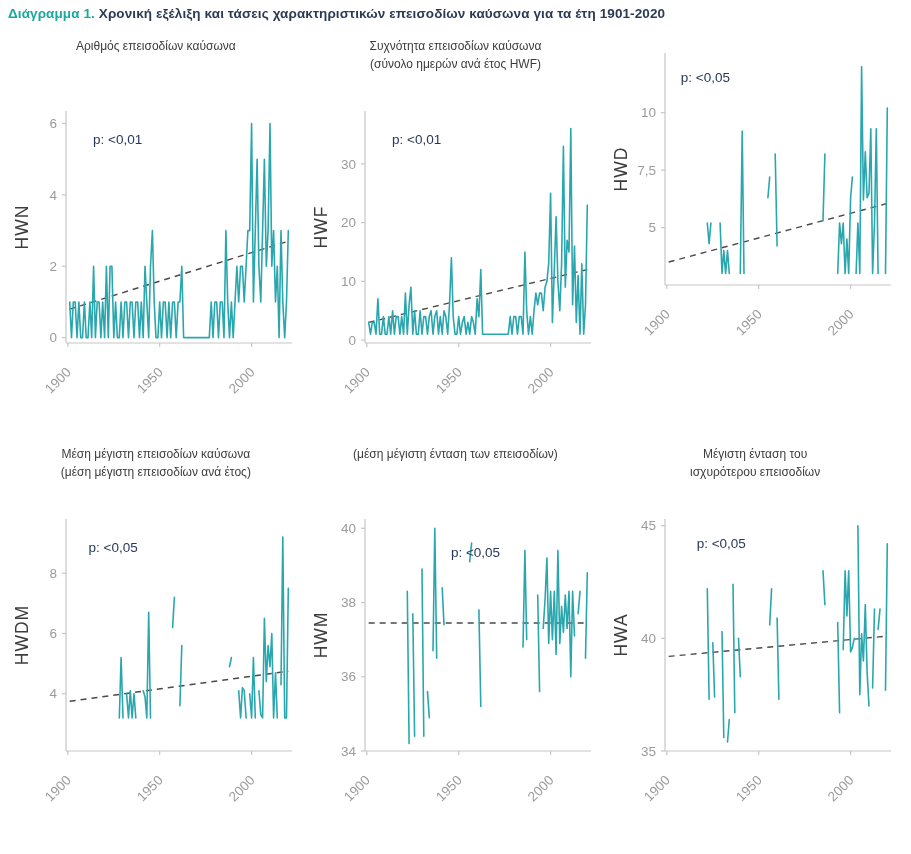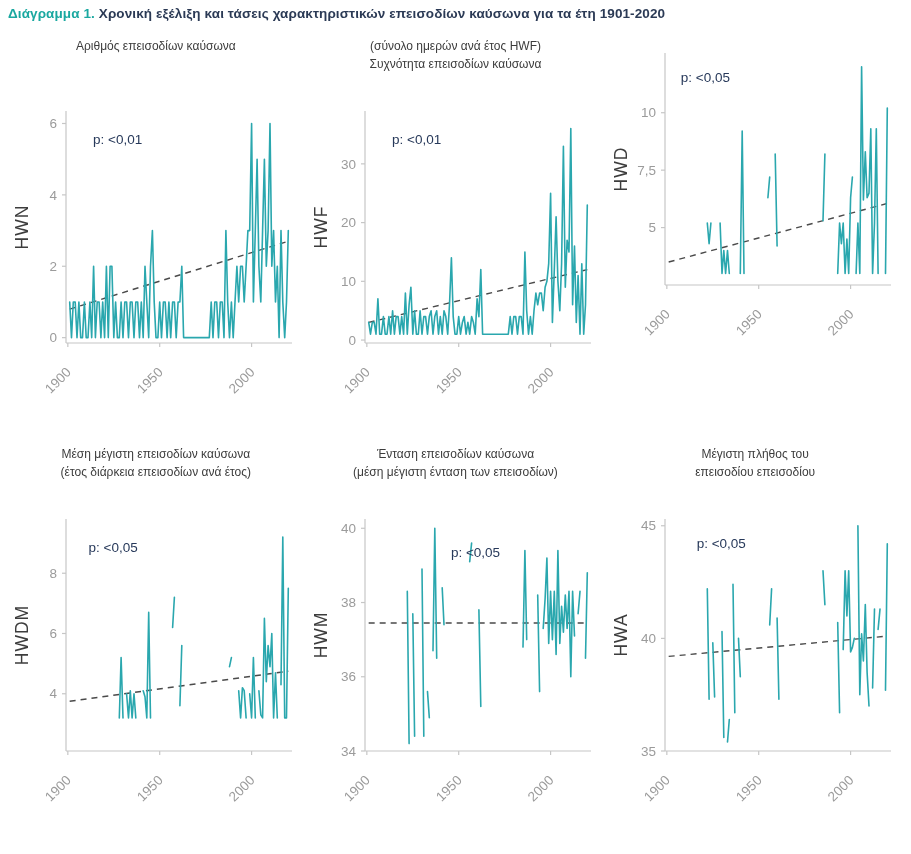--- a/index.html
+++ b/index.html
@@ -57,22 +57,22 @@
         <line x1="241.57723577235774" y1="248" x2="241.57723577235774" y2="252" stroke="#c6c6c6" stroke-width="1.2"></line>
         <text transform="translate(245.57723577235774,278) rotate(-45)" text-anchor="end" font-size="13.5" fill="#9b9b9b">2000</text>
         <text transform="translate(18,132) rotate(-90)" text-anchor="middle" font-size="17.5" fill="#3d3d3d" letter-spacing="1">HWN</text>
         <line x1="59.67479674796748" y1="214.09230769230768" x2="278.32520325203257" y2="146.27692307692308" stroke="#4a4a4a" stroke-width="1.4" stroke-dasharray="6 5"></line>
         <path d="M59.7,207.0L61.5,242.6L63.3,207.0L65.2,207.0L67.0,242.6L68.9,207.0L70.7,242.6L72.5,242.6L74.4,207.0L76.2,242.6L78.0,242.6L79.9,207.0L81.7,242.6L83.6,171.3L85.4,242.6L87.2,207.0L89.1,207.0L90.9,242.6L92.7,207.0L94.6,242.6L96.4,171.3L98.3,242.6L100.1,171.3L101.9,171.3L103.8,242.6L105.6,207.0L107.4,242.6L109.3,242.6L111.1,207.0L113.0,242.6L114.8,207.0L116.6,207.0L118.5,242.6L120.3,207.0L122.1,207.0L124.0,242.6L125.8,207.0L127.7,207.0L129.5,242.6L131.3,207.0L133.2,242.6L135.0,171.3L136.8,207.0L138.7,242.6L140.5,171.3L142.4,135.6L144.2,207.0L146.0,242.6L147.9,242.6L149.7,207.0L151.5,242.6L153.4,207.0L155.2,207.0L157.1,242.6L158.9,207.0L160.7,242.6L162.6,207.0L164.4,207.0L166.2,242.6L168.1,207.0L169.9,207.0L171.8,171.3L173.6,242.6L175.4,242.6L177.3,242.6L179.1,242.6L180.9,242.6L182.8,242.6L184.6,242.6L186.5,242.6L188.3,242.6L190.1,242.6L192.0,242.6L193.8,242.6L195.6,242.6L197.5,242.6L199.3,242.6L201.2,207.0L203.0,242.6L204.8,207.0L206.7,207.0L208.5,242.6L210.3,207.0L212.2,207.0L214.0,242.6L215.9,135.6L217.7,207.0L219.5,242.6L221.4,207.0L223.2,242.6L225.0,207.0L226.9,171.3L228.7,207.0L230.6,171.3L232.4,171.3L234.2,207.0L236.1,171.3L237.9,135.6L239.7,135.6L241.6,28.5L243.4,207.0L245.3,135.6L247.1,64.2L248.9,171.3L250.8,207.0L252.6,135.6L254.4,64.2L256.3,171.3L258.1,135.6L260.0,28.5L261.8,171.3L263.6,135.6L265.5,207.0L267.3,171.3L269.1,242.6L271.0,135.6L272.8,207.0L274.7,242.6L276.5,207.0L278.3,135.6" fill="none" stroke="#2aa7ae" stroke-width="1.6" stroke-linejoin="round" stroke-linecap="round"></path>
         <text x="83.12" y="49.2" font-size="13.5" fill="#27395a" font-weight="500">p: &lt;0,01</text>
       </svg>
   </div>
   <div class="panel">
     <div class="panel-title">
+      <div>Συχνότητα επεισοδίων καύσωνα</div>
       <div>(σύνολο ημερών ανά έτος HWF)</div>
-      <div>Συχνότητα επεισοδίων καύσωνα</div>
     </div>
     <svg class="chart" viewBox="0 0 292 308">
         <line x1="56" y1="16" x2="56" y2="248" stroke="#c6c6c6" stroke-width="1.2"></line>
         <line x1="56" y1="248" x2="282" y2="248" stroke="#c6c6c6" stroke-width="1.2"></line>
         <line x1="52" y1="245.0632911392405" x2="56" y2="245.0632911392405" stroke="#c6c6c6" stroke-width="1.2"></line>
         <text x="47" y="245.0632911392405" text-anchor="end" dy="0.35em" font-size="13.5" fill="#9b9b9b">0</text>
         <line x1="52" y1="186.32911392405063" x2="56" y2="186.32911392405063" stroke="#c6c6c6" stroke-width="1.2"></line>
         <text x="47" y="186.32911392405063" text-anchor="end" dy="0.35em" font-size="13.5" fill="#9b9b9b">10</text>
         <line x1="52" y1="127.59493670886076" x2="56" y2="127.59493670886076" stroke="#c6c6c6" stroke-width="1.2"></line>
         <text x="47" y="127.59493670886076" text-anchor="end" dy="0.35em" font-size="13.5" fill="#9b9b9b">20</text>
@@ -108,21 +108,21 @@
         <text transform="translate(245.57723577235774,278) rotate(-45)" text-anchor="end" font-size="13.5" fill="#9b9b9b">2000</text>
         <text transform="translate(18,132) rotate(-90)" text-anchor="middle" font-size="17.5" fill="#3d3d3d" letter-spacing="1">HWD</text>
         <line x1="59.67479674796748" y1="225.02970297029702" x2="278.32520325203257" y2="166.45544554455446" stroke="#4a4a4a" stroke-width="1.4" stroke-dasharray="6 5"></line>
         <path d="M98.3,186.0L100.1,206.7L101.9,186.0M111.1,186.0L113.0,236.5L114.8,213.5L116.6,236.5L118.5,213.5L120.3,236.5M131.3,236.5L133.2,94.1L135.0,236.5M158.9,160.7L160.7,140.0M166.2,117.1L168.1,209.0M214.0,183.7L215.9,117.1M228.7,236.5L230.6,186.0L232.4,206.7L234.2,186.0L236.1,236.5L237.9,202.1L239.7,236.5L241.6,160.7L243.4,140.0M247.1,236.5L248.9,186.0L250.8,236.5L252.6,29.8L254.4,163.0L256.3,114.8L258.1,160.7L260.0,156.1L261.8,91.8L263.6,236.5L265.5,186.0L267.3,91.8L269.1,236.5M276.5,236.5L278.3,71.1" fill="none" stroke="#2aa7ae" stroke-width="1.6" stroke-linejoin="round" stroke-linecap="round"></path>
         <text x="71.82000000000001" y="44.56" font-size="13.5" fill="#27395a" font-weight="500">p: &lt;0,05</text>
       </svg>
   </div>
   <div class="panel">
     <div class="panel-title">
       <div>Μέση μέγιστη επεισοδίων καύσωνα</div>
-      <div>(έτος διάρκεια επεισοδίων ανά έτος)</div>
+      <div>(μέση μέγιστη επεισοδίων ανά έτος)</div>
     </div>
     <svg class="chart" viewBox="0 0 292 308">
         <line x1="56" y1="16" x2="56" y2="248" stroke="#c6c6c6" stroke-width="1.2"></line>
         <line x1="56" y1="248" x2="282" y2="248" stroke="#c6c6c6" stroke-width="1.2"></line>
         <line x1="52" y1="190.75324675324677" x2="56" y2="190.75324675324677" stroke="#c6c6c6" stroke-width="1.2"></line>
         <text x="47" y="190.75324675324677" text-anchor="end" dy="0.35em" font-size="13.5" fill="#9b9b9b">4</text>
         <line x1="52" y1="130.49350649350652" x2="56" y2="130.49350649350652" stroke="#c6c6c6" stroke-width="1.2"></line>
         <text x="47" y="130.49350649350652" text-anchor="end" dy="0.35em" font-size="13.5" fill="#9b9b9b">6</text>
         <line x1="52" y1="70.23376623376626" x2="56" y2="70.23376623376626" stroke="#c6c6c6" stroke-width="1.2"></line>
         <text x="47" y="70.23376623376626" text-anchor="end" dy="0.35em" font-size="13.5" fill="#9b9b9b">8</text>
@@ -133,21 +133,20 @@
         <line x1="241.57723577235774" y1="248" x2="241.57723577235774" y2="252" stroke="#c6c6c6" stroke-width="1.2"></line>
         <text transform="translate(245.57723577235774,278) rotate(-45)" text-anchor="end" font-size="13.5" fill="#9b9b9b">2000</text>
         <text transform="translate(18,132) rotate(-90)" text-anchor="middle" font-size="17.5" fill="#3d3d3d" letter-spacing="1">HWDM</text>
         <line x1="59.67479674796748" y1="198.2857142857143" x2="278.32520325203257" y2="168.15584415584416" stroke="#4a4a4a" stroke-width="1.4" stroke-dasharray="6 5"></line>
         <path d="M109.3,214.9L111.1,154.6L113.0,214.9M116.6,190.8L118.5,214.9L120.3,187.7L122.1,214.9L124.0,190.8L125.8,214.9M133.2,187.7L135.0,193.8L136.8,214.9L138.7,109.4L140.5,214.9M162.6,124.5L164.4,94.3M169.9,202.8L171.8,142.5M219.5,163.6L221.4,154.6M228.7,187.7L230.6,214.9L232.4,184.7L234.2,187.7L236.1,214.9M239.7,190.8L241.6,214.9L243.4,154.6L245.3,214.9M248.9,187.7L250.8,211.8L252.6,214.9L254.4,115.4L256.3,178.7L258.1,142.5L260.0,163.6L261.8,130.5L263.6,214.9L265.5,169.7L267.3,214.9M271.0,181.7L272.8,34.1L274.7,214.9L276.5,214.9L278.3,85.3" fill="none" stroke="#2aa7ae" stroke-width="1.6" stroke-linejoin="round" stroke-linecap="round"></path>
         <text x="78.6" y="49.2" font-size="13.5" fill="#27395a" font-weight="500">p: &lt;0,05</text>
       </svg>
   </div>
   <div class="panel">
     <div class="panel-title">
-      <div>Ένταση επεισοδίων καύσωνα</div>
       <div>(μέση μέγιστη ένταση των επεισοδίων)</div>
     </div>
     <svg class="chart" viewBox="0 0 292 308">
         <line x1="56" y1="16" x2="56" y2="248" stroke="#c6c6c6" stroke-width="1.2"></line>
         <line x1="56" y1="248" x2="282" y2="248" stroke="#c6c6c6" stroke-width="1.2"></line>
         <line x1="52" y1="248" x2="56" y2="248" stroke="#c6c6c6" stroke-width="1.2"></line>
         <text x="47" y="248" text-anchor="end" dy="0.35em" font-size="13.5" fill="#9b9b9b">34</text>
         <line x1="52" y1="173.76" x2="56" y2="173.76" stroke="#c6c6c6" stroke-width="1.2"></line>
         <text x="47" y="173.76" text-anchor="end" dy="0.35em" font-size="13.5" fill="#9b9b9b">36</text>
         <line x1="52" y1="99.52" x2="56" y2="99.52" stroke="#c6c6c6" stroke-width="1.2"></line>
@@ -161,22 +160,22 @@
         <line x1="241.57723577235774" y1="248" x2="241.57723577235774" y2="252" stroke="#c6c6c6" stroke-width="1.2"></line>
         <text transform="translate(245.57723577235774,278) rotate(-45)" text-anchor="end" font-size="13.5" fill="#9b9b9b">2000</text>
         <text transform="translate(18,132) rotate(-90)" text-anchor="middle" font-size="17.5" fill="#3d3d3d" letter-spacing="1">HWM</text>
         <line x1="59.67479674796748" y1="119.9359999999999" x2="278.32520325203257" y2="119.9359999999999" stroke="#4a4a4a" stroke-width="1.4" stroke-dasharray="6 5"></line>
         <path d="M98.3,88.4L100.1,240.6M103.8,110.7L105.6,233.2M113.0,66.1L114.8,233.2M118.5,188.6L120.3,214.6M124.0,147.8L125.8,25.3L127.7,155.2M133.2,84.7L135.0,121.8M160.7,58.7L162.6,40.1M169.9,106.9L171.8,203.5M214.0,144.1L215.9,47.6L217.7,136.6M228.7,92.1L230.6,188.6M234.2,125.5L236.1,95.8L237.9,55.0L239.7,140.4L241.6,88.4L243.4,136.6L245.3,88.4L247.1,151.5L248.9,47.6L250.8,140.4L252.6,103.2L254.4,129.2L256.3,92.1L258.1,125.5L260.0,88.4L261.8,173.8L263.6,88.4L265.5,132.9M269.1,110.7L271.0,88.4M276.5,155.2L278.3,69.8" fill="none" stroke="#2aa7ae" stroke-width="1.6" stroke-linejoin="round" stroke-linecap="round"></path>
         <text x="141.88" y="53.84" font-size="13.5" fill="#27395a" font-weight="500">p: &lt;0,05</text>
       </svg>
   </div>
   <div class="panel">
     <div class="panel-title">
-      <div>Μέγιστη πλήθος του</div>
-      <div>επεισοδίου επεισοδίου</div>
+      <div>Μέγιστη ένταση του</div>
+      <div>ισχυρότερου επεισοδίων</div>
     </div>
     <svg class="chart" viewBox="0 0 292 308">
         <line x1="56" y1="16" x2="56" y2="248" stroke="#c6c6c6" stroke-width="1.2"></line>
         <line x1="56" y1="248" x2="282" y2="248" stroke="#c6c6c6" stroke-width="1.2"></line>
         <line x1="52" y1="248" x2="56" y2="248" stroke="#c6c6c6" stroke-width="1.2"></line>
         <text x="47" y="248" text-anchor="end" dy="0.35em" font-size="13.5" fill="#9b9b9b">35</text>
         <line x1="52" y1="135.378640776699" x2="56" y2="135.378640776699" stroke="#c6c6c6" stroke-width="1.2"></line>
         <text x="47" y="135.378640776699" text-anchor="end" dy="0.35em" font-size="13.5" fill="#9b9b9b">40</text>
         <line x1="52" y1="22.757281553398002" x2="56" y2="22.757281553398002" stroke="#c6c6c6" stroke-width="1.2"></line>
         <text x="47" y="22.757281553398002" text-anchor="end" dy="0.35em" font-size="13.5" fill="#9b9b9b">45</text>

